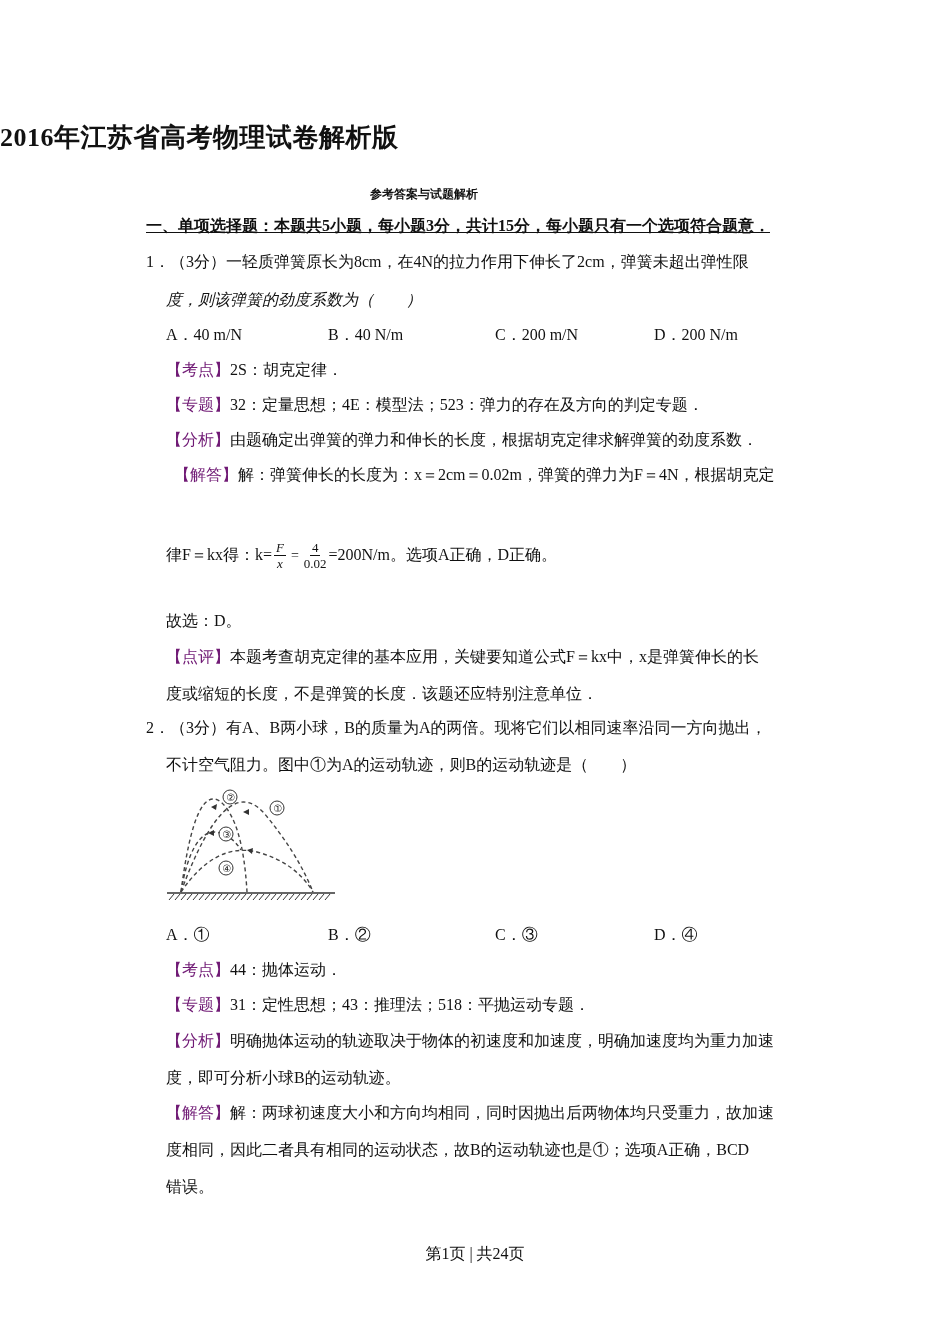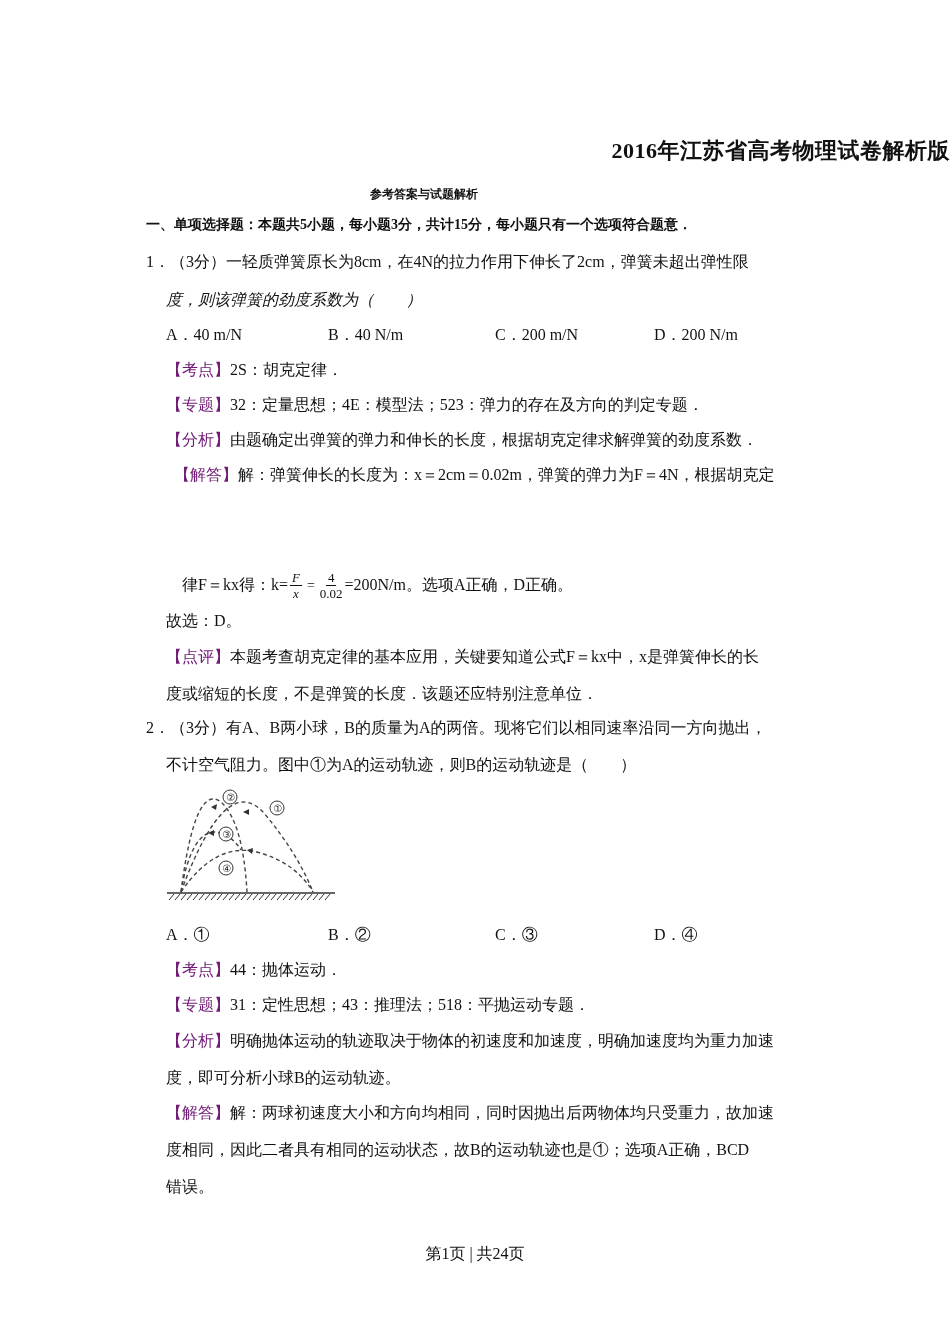--- a/index.html
+++ b/index.html
@@ -1,21 +1,21 @@
 <!DOCTYPE html>
 <html><head>
 <meta charset="utf-8">
 <style>
   html, body { margin: 0; padding: 0; background: #ffffff; }
   body { width: 950px; height: 1344px; position: relative; overflow: hidden;
          font-family: "Liberation Serif", "DejaVu Serif", serif; color: #111; }
   .abs { position: absolute; white-space: nowrap; }
-  .title { left: 0; width: 950px; top: 136px; text-align: right; font-size: 22px; font-weight: bold; letter-spacing: 0.5px; }
+  .title { left: 0; width: 950px; top: 120px; text-align: left; font-size: 26px; font-weight: bold; letter-spacing: 0.5px; }
   .subtitle { left: 0; width: 848px; top: 186px; text-align: center; font-size: 12px; font-weight: bold; }
-  .section { left: 146px; top: 216px; font-size: 14px; font-weight: bold; }
+  .section { left: 146px; top: 216px; font-size: 16px; font-weight: bold; text-decoration: underline; }
   .line { font-size: 16px; }
   .tag { color: #701a75; }
   .opt { font-size: 16px; }
   .frac { display: inline-flex; flex-direction: column; align-items: center; vertical-align: middle; font-size: 13px; line-height: 15px; margin: 0 2px; }
   .frac .num { border-bottom: 1px solid #111; padding: 0 2px; }
   .frac .it { font-style: italic; }
   .footer { left: 0; width: 950px; top: 1244px; text-align: center; font-family: Liberation Serif, serif; font-size: 16px; }
   .figure { left: 165px; top: 782px; }
 </style>
 </head>
@@ -39,21 +39,21 @@
 </div>
 <div class="abs line" style="left:166px; top:395px;">
   <span class="tag">【专题】</span><span>32：定量思想；4E：模型法；523：弹力的存在及方向的判定专题．</span>
 </div>
 <div class="abs line" style="left:166px; top:430px;">
   <span class="tag">【分析】</span><span>由题确定出弹簧的弹力和伸长的长度，根据胡克定律求解弹簧的劲度系数．</span>
 </div>
 <div class="abs line" style="left:174px; top:465px;">
   <span class="tag">【解答】</span><span>解：弹簧伸长的长度为：x＝2cm＝0.02m，弹簧的弹力为F＝4N，根据胡克定</span>
 </div>
-<div class="abs line" style="left:166px; top:570px; display:flex; align-items:center;margin-left:16px;">
+<div class="abs line" style="left:166px; top:540px; display:flex; align-items:center;">
   <span>律F＝kx得：k=</span>
   <span class="frac">
     <span class="num it">F</span>
     <span class="it">x</span>
   </span>
   <span style="font-size:14px; margin:0 3px;">=</span>
   <span class="frac">
     <span class="num">4</span>
     <span>0.02</span>
   </span>

